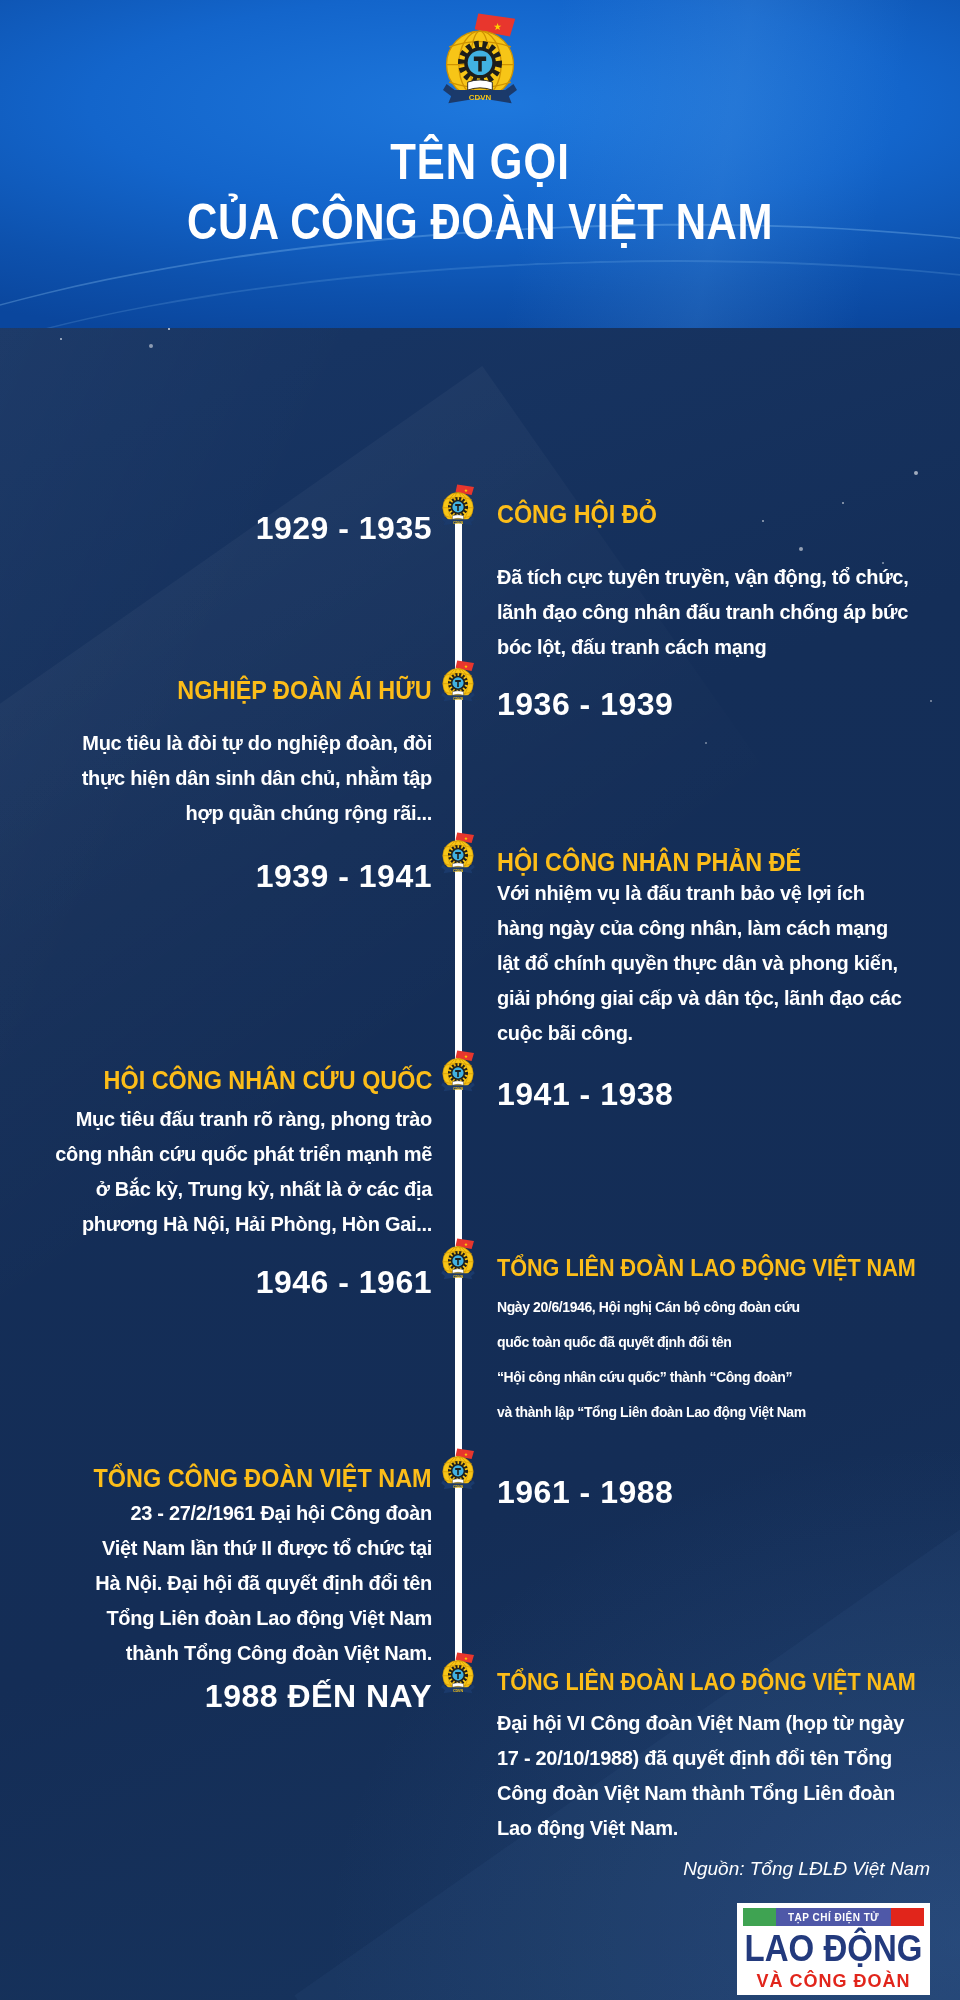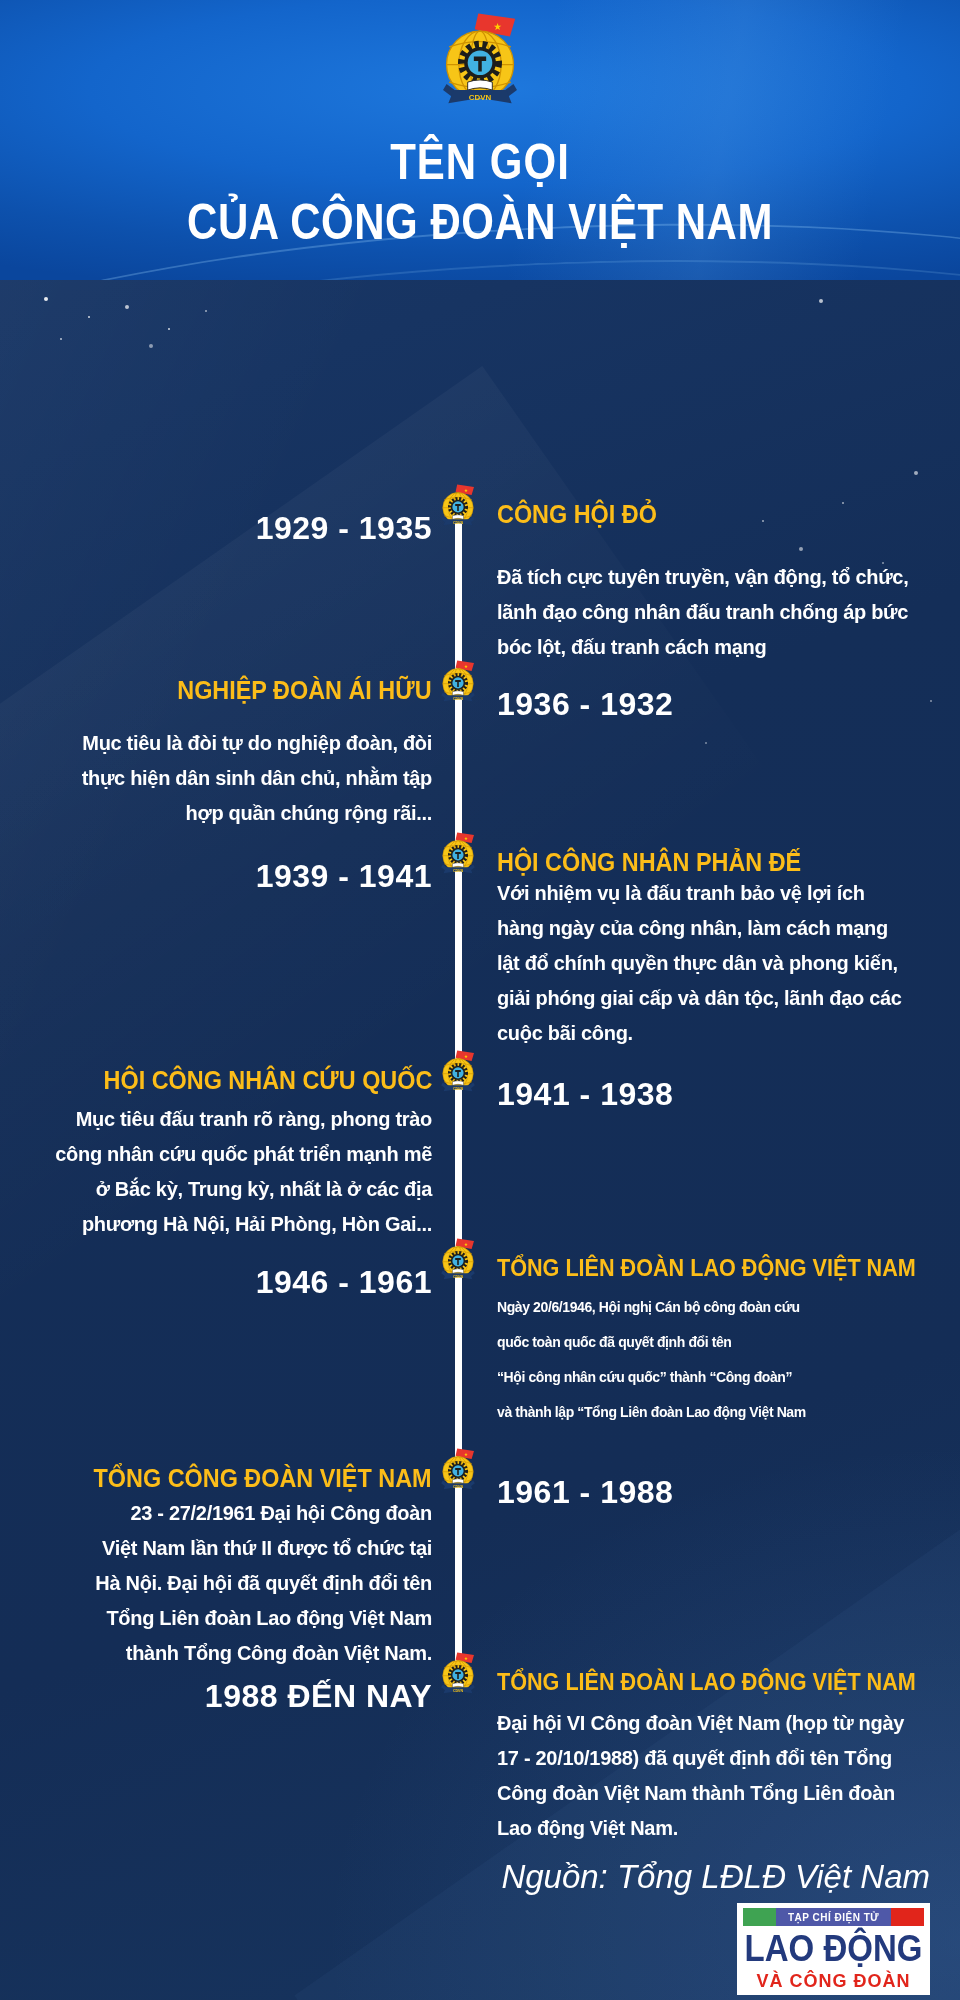--- a/index.html
+++ b/index.html
@@ -27,21 +27,21 @@
       45px 298px 0 1px rgba(255,255,255,.9), 88px 316px 0 0 rgba(255,255,255,.8),
       126px 306px 0 1px rgba(255,255,255,.7), 168px 328px 0 0 rgba(255,255,255,.8),
       205px 310px 0 0 rgba(255,255,255,.6), 60px 338px 0 0 rgba(255,255,255,.7),
       150px 345px 0 1px rgba(255,255,255,.5), 845px 238px 0 1px rgba(255,255,255,.8),
       875px 262px 0 0 rgba(255,255,255,.7), 902px 246px 0 0 rgba(255,255,255,.6),
       820px 300px 0 1px rgba(255,255,255,.7), 762px 520px 0 0 rgba(255,255,255,.6),
       800px 548px 0 1px rgba(255,255,255,.55), 842px 502px 0 0 rgba(255,255,255,.6),
       882px 562px 0 0 rgba(255,255,255,.5), 915px 472px 0 1px rgba(255,255,255,.6),
       705px 742px 0 0 rgba(255,255,255,.45), 930px 700px 0 0 rgba(255,255,255,.5);}
   
-  .hdr{position:absolute;left:0;top:0;width:960px;height:280px;overflow:hidden;z-index:3;
+  .hdr{position:absolute;left:0;top:0;width:960px;height:328px;overflow:hidden;z-index:3;
     background:
       linear-gradient(100deg, rgba(255,255,255,0) 55%, rgba(90,160,230,.20) 74%, rgba(255,255,255,0) 90%),
       radial-gradient(95% 75% at 52% 32%, #1e78dd 0%, #1365cb 45%, #0d51ad 78%, #0a469d 100%);}
   .wave{position:absolute;border-radius:50%;pointer-events:none;}
   .wave1{left:-220px;top:228px;width:1500px;height:340px;border-top:2px solid rgba(160,215,255,.28);transform:rotate(-3deg);}
   .wave2{left:-180px;top:262px;width:1500px;height:340px;border-top:2px solid rgba(160,215,255,.16);transform:rotate(-2deg);}
   .emblem-main{position:absolute;left:436px;top:8px;width:88px;height:99px;}
   .t1{position:absolute;top:138px;left:0;width:100%;text-align:center;font-size:42px;font-weight:700;
       letter-spacing:1px;transform:scaleY(1.2);}
   .t2{position:absolute;top:198px;left:0;width:100%;text-align:center;font-size:42px;font-weight:700;
@@ -63,21 +63,21 @@
   .name{font-size:26px;font-weight:700;color:var(--accent-yellow);line-height:34px;top:5px;}
   .col-right.name{transform:scaleX(.9);transform-origin:left top;}
   .col-left.name{transform:scaleX(.9);transform-origin:right top;}
   .name-long{font-size:24px;}
   .desc{position:absolute;font-size:20px;line-height:35px;font-weight:700;color:#fff;
       white-space:pre-line;letter-spacing:-.3px;}
   .desc-right{left:497px;right:20px;text-align:left;}
   .desc-left{left:25px;right:528px;text-align:right;}
   .desc-sm{font-size:14px;letter-spacing:-.4px;}
   
-  .source{position:absolute;top:1858px;right:30px;font-size:33px;font-style:italic;color:#fff;z-index:2;}
+  .source{position:absolute;top:1858px;right:30px;font-size:19px;font-style:italic;color:#fff;z-index:2;}
   .paper-logo{position:absolute;left:737px;top:1903px;width:193px;height:92px;background:#fff;
       box-sizing:border-box;padding:5px 6px 1px;display:flex;flex-direction:column;z-index:2;}
   .pl-bar{display:flex;height:18px;}
   .pl-green{width:33px;background:var(--logo-green);}
   .pl-blue{flex:1;background:var(--logo-bar-blue);color:#fff;font-size:10px;font-weight:700;
       display:flex;align-items:center;justify-content:center;letter-spacing:.5px;}
   .pl-red{width:33px;background:var(--logo-red);}
   .pl-title{flex:1;display:flex;align-items:center;justify-content:center;font-size:33px;font-weight:700;
       color:var(--logo-navy);transform:scaleY(1.1);white-space:nowrap;}
   .pl-sub{font-size:18px;font-weight:700;color:var(--logo-red);text-align:center;letter-spacing:1px;padding-bottom:2px;white-space:nowrap;}
@@ -138,21 +138,21 @@
     <div class="desc desc-right" style="top:68px">Đã tích cực tuyên truyền, vận động, tổ chức,
 lãnh đạo công nhân đấu tranh chống áp bức
 bóc lột, đấu tranh cách mạng</div>
   </div>
 
   <div class="entry" style="top:668px">
     <svg class="badge" viewBox="0 0 100 112">
         <use href="#emblem"></use>
       </svg>
     <div class="col-left name">NGHIỆP ĐOÀN ÁI HỮU</div>
-    <div class="col-right years">1936 - 1932</div>
+    <div class="col-right years">1936 - 1939</div>
     <div class="desc desc-left" style="top:58px">Mục tiêu  là đòi tự do nghiệp đoàn, đòi
 thực hiện dân sinh dân chủ, nhằm tập
 hợp quần chúng rộng rãi...</div>
   </div>
 
   <div class="entry" style="top:840px">
     <svg class="badge" viewBox="0 0 100 112">
         <use href="#emblem"></use>
       </svg>
     <div class="col-left years">1939 - 1941</div>

